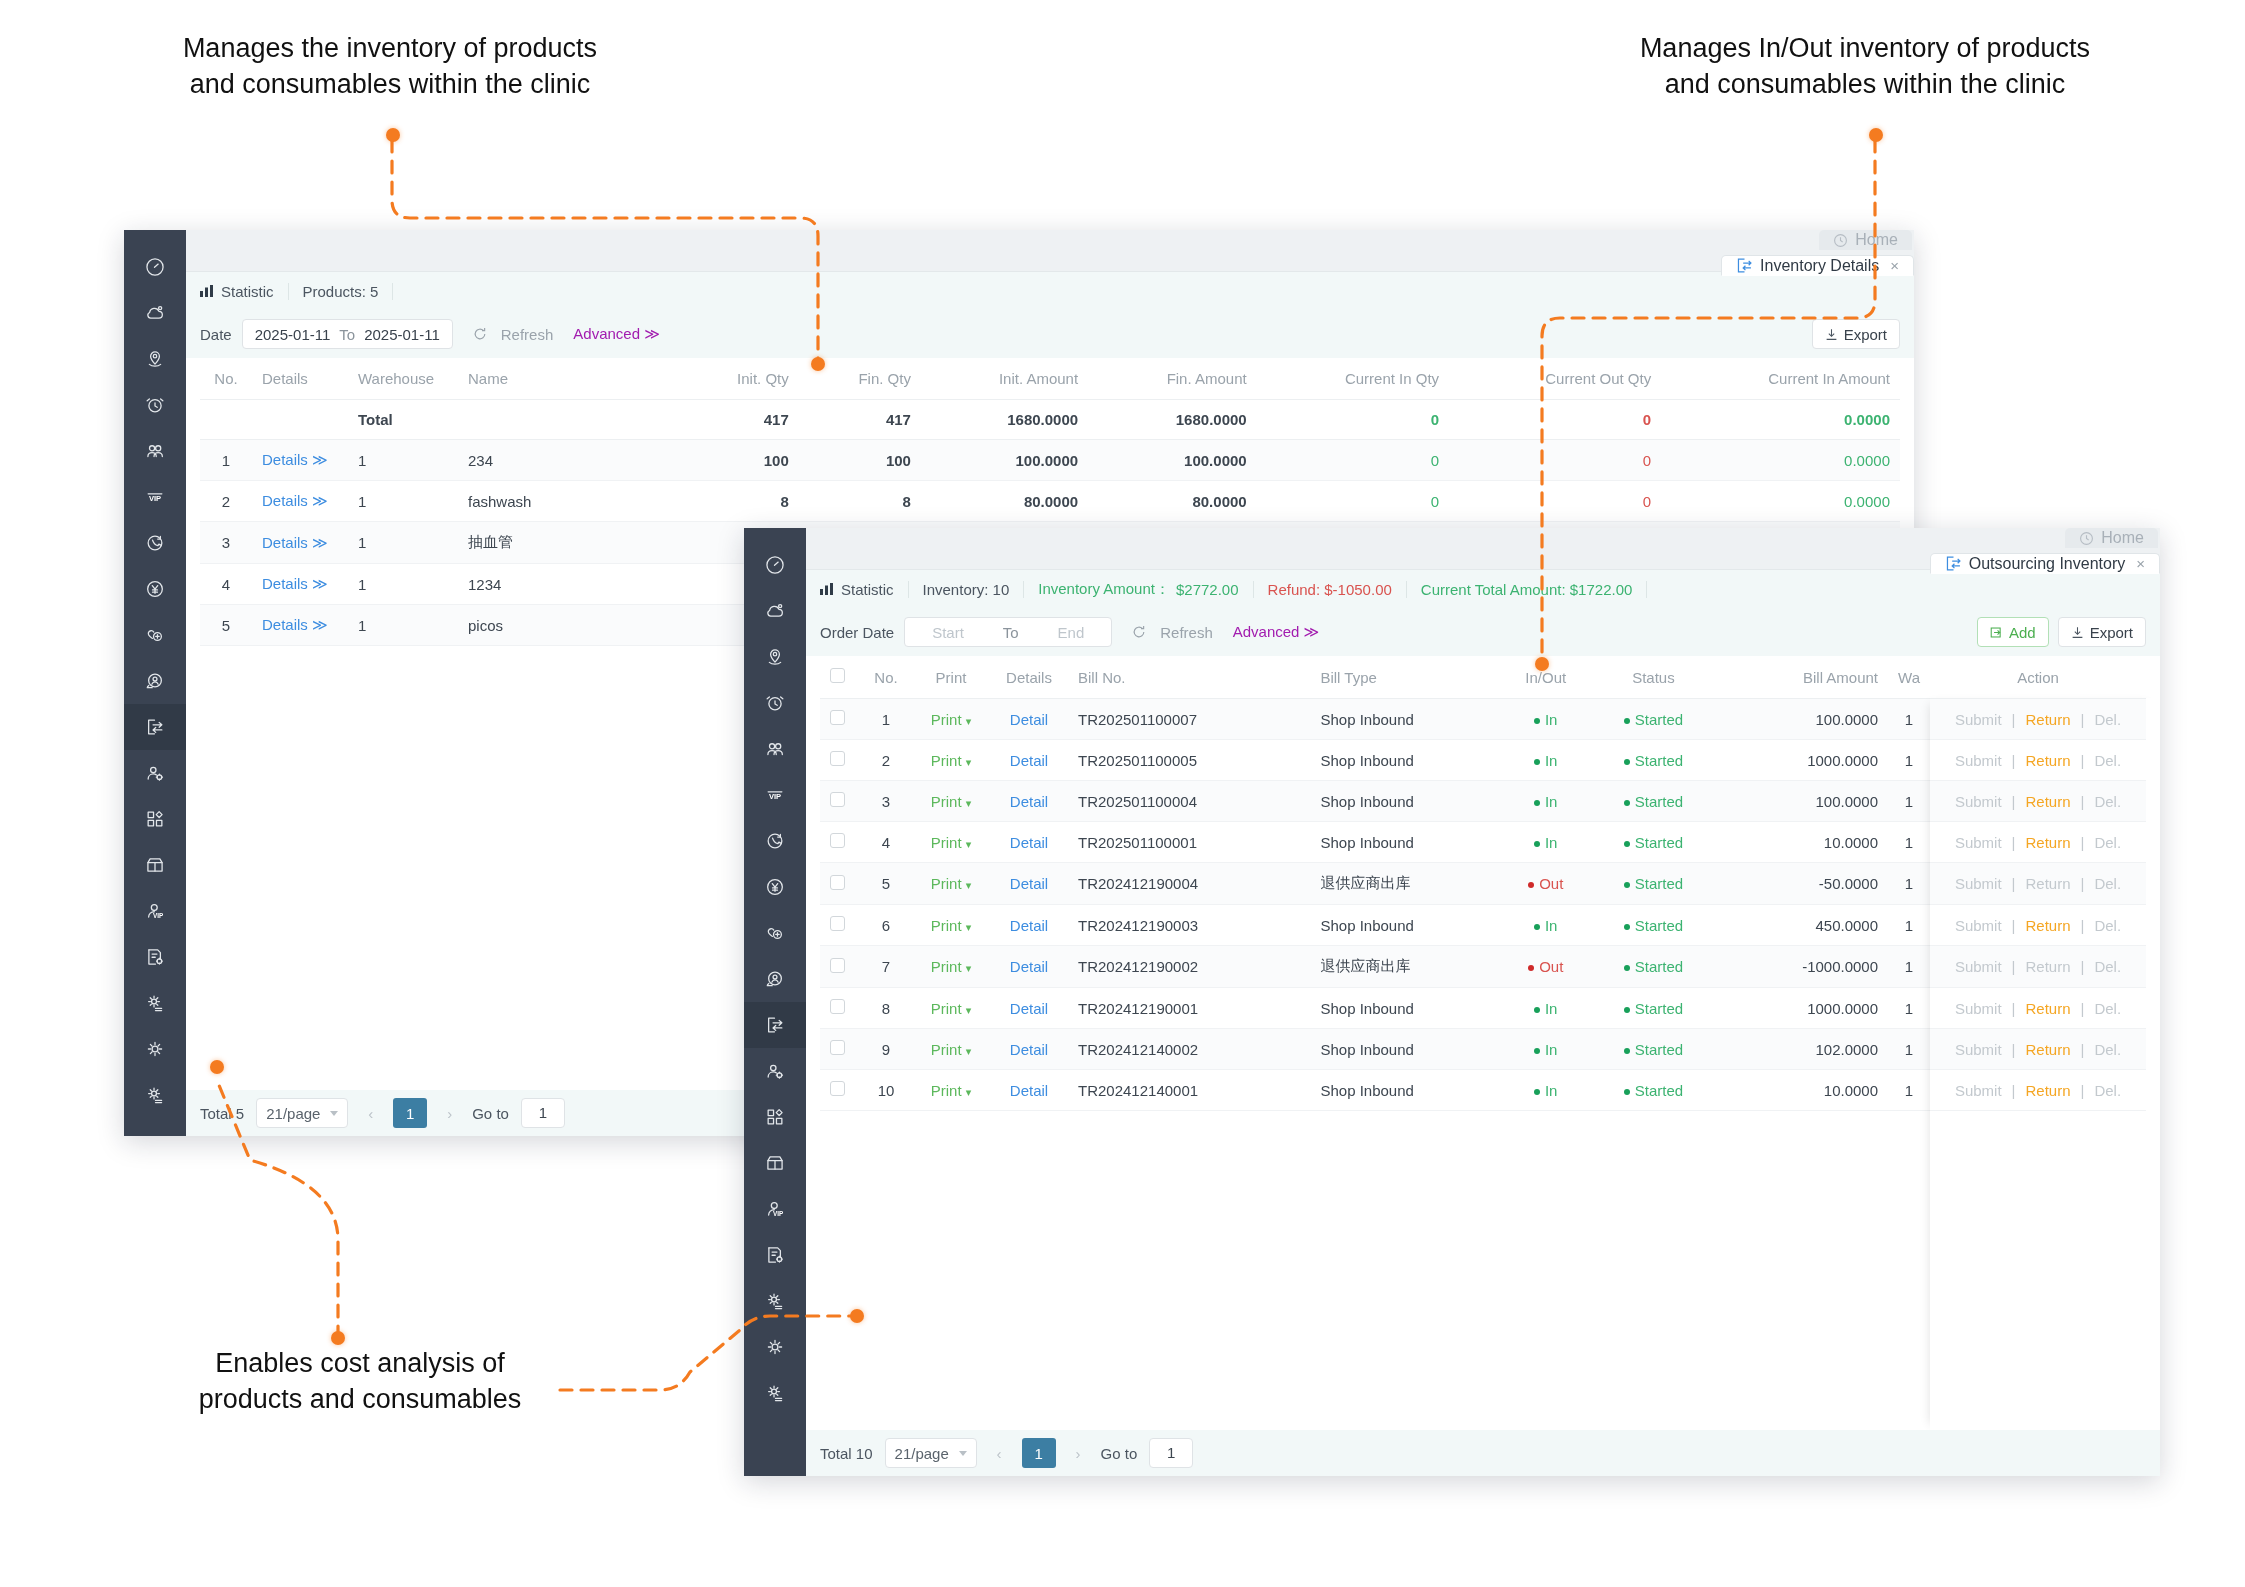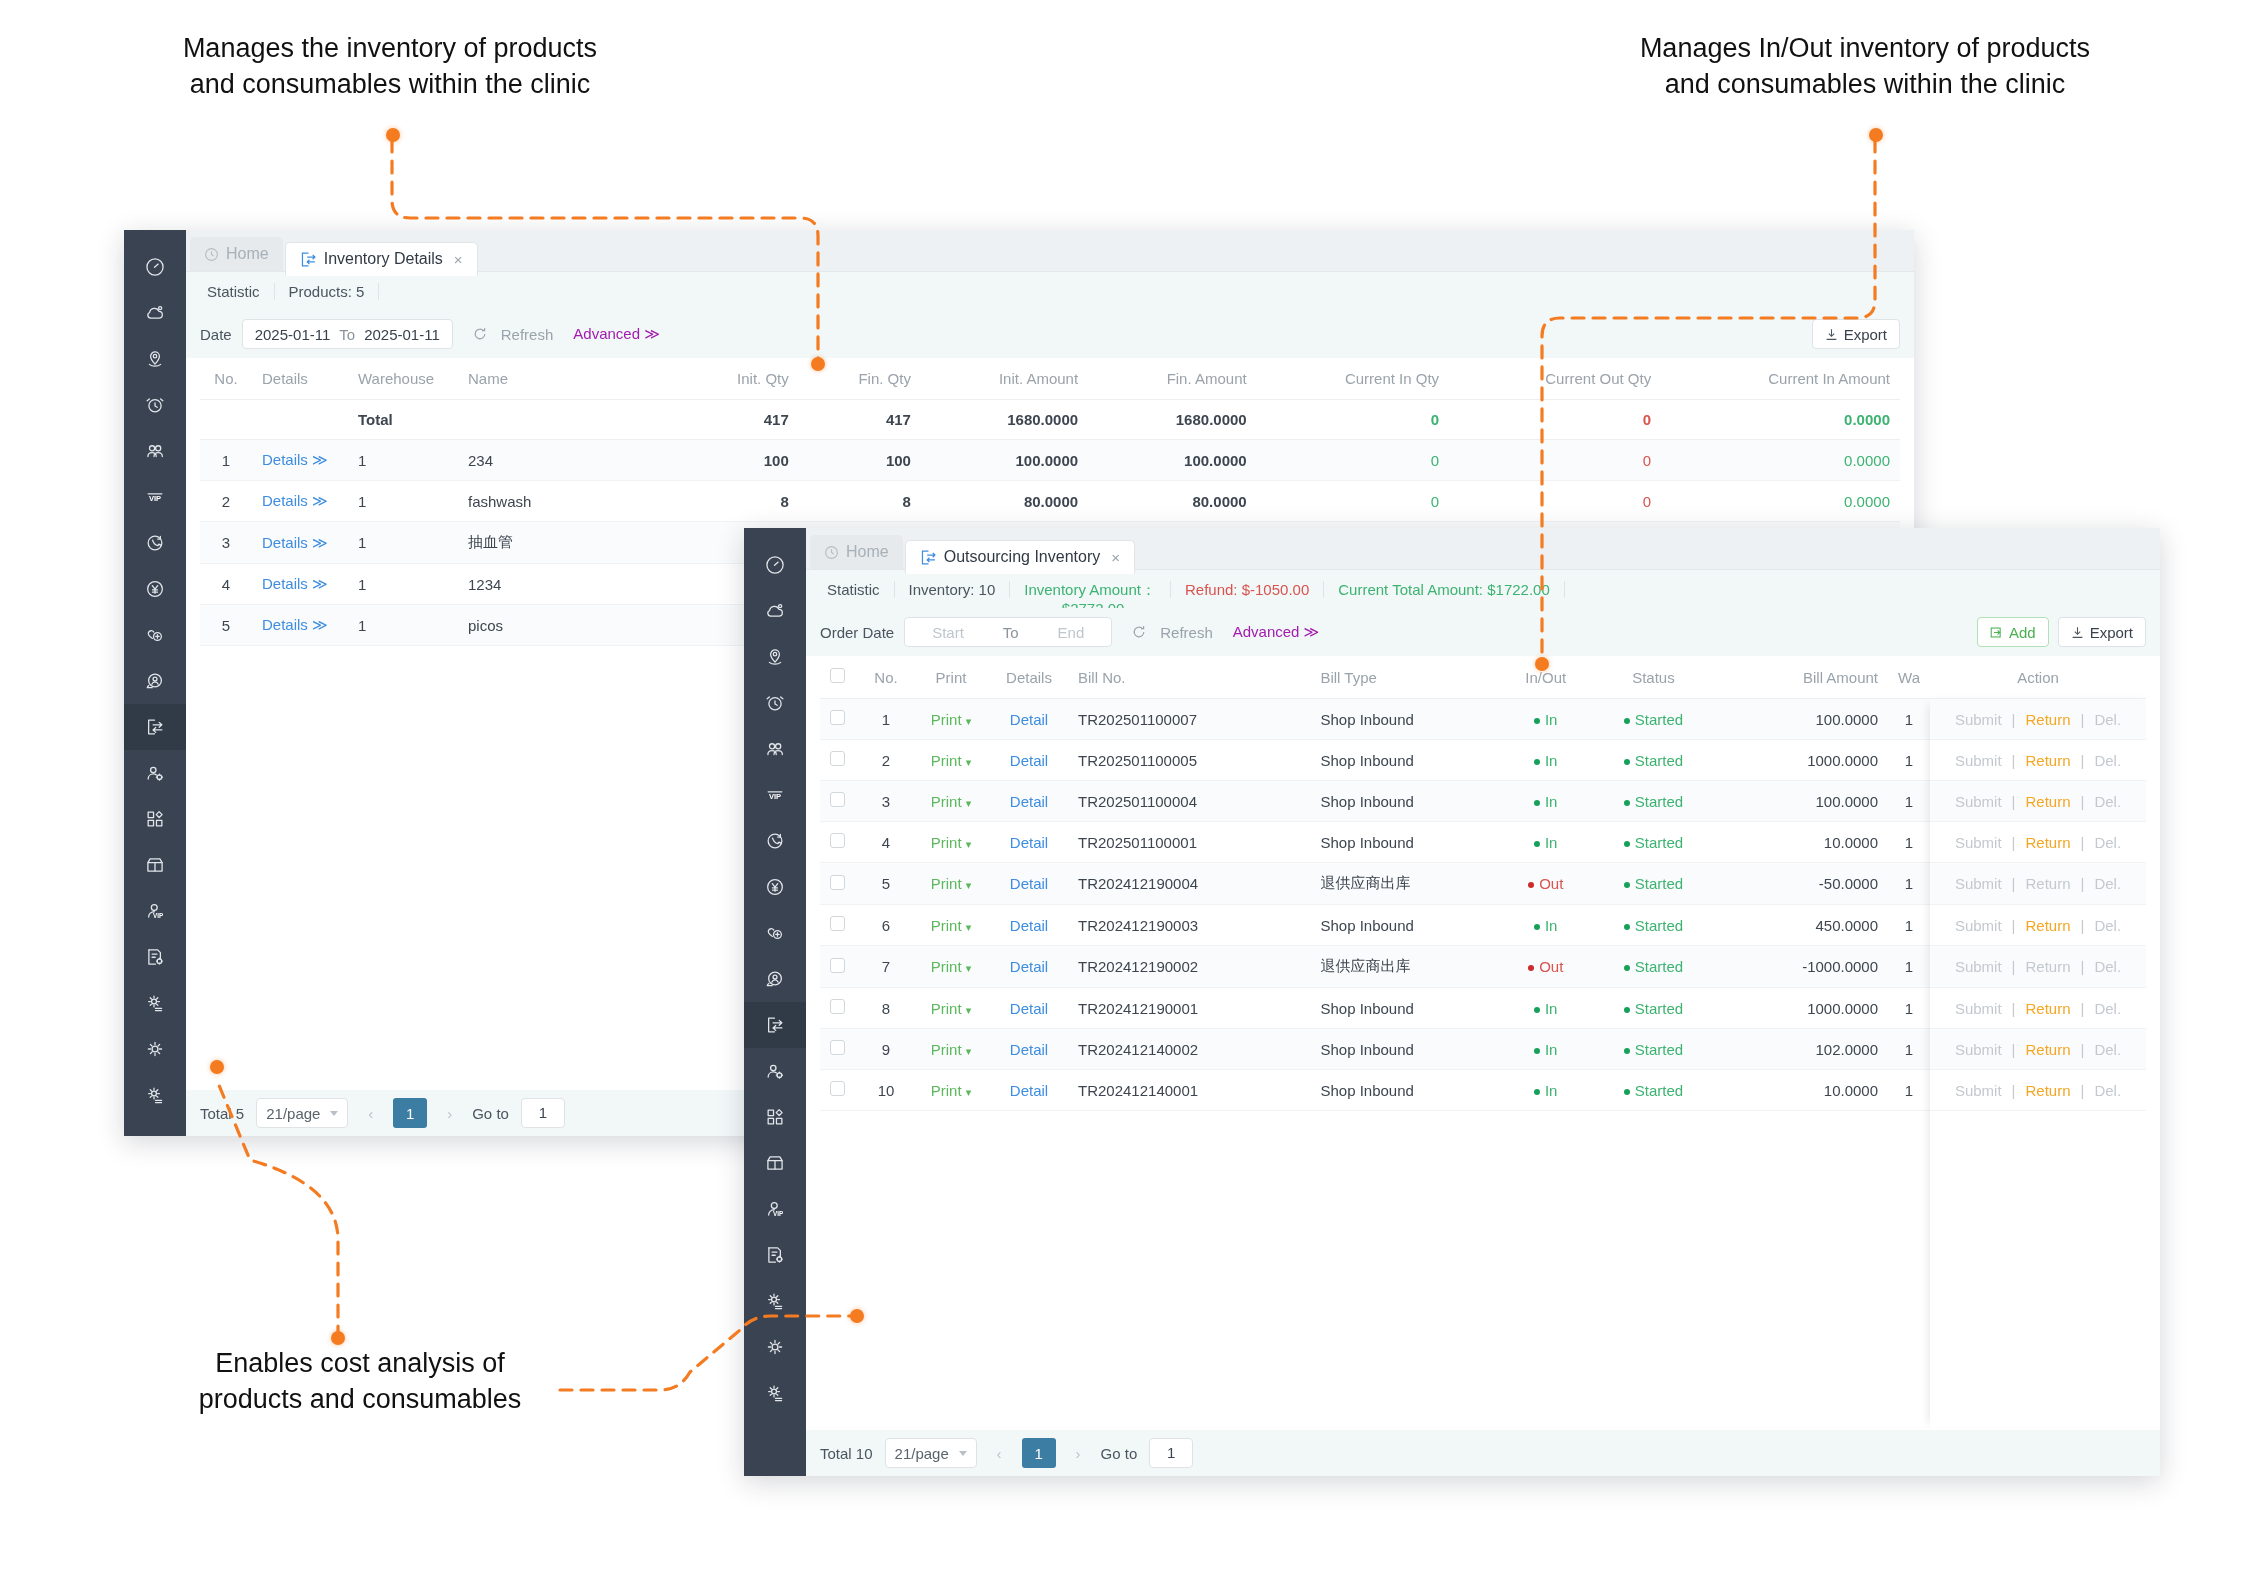--- a/index.html
+++ b/index.html
@@ -19,29 +19,29 @@
   
   .window { position:absolute; background:#fff; box-shadow:0 6px 26px rgba(20,30,50,.18); display:flex; }
   .sidebar { background:#3a4352; width:62px; flex:0 0 62px; padding-top:14px; }
   .side-item { height:46px; display:flex; align-items:center; justify-content:center; }
   .side-item.active { background:#313a47; }
   .side-item svg { display:block; }
 
   .wbody { flex:1 1 auto; position:relative; overflow:hidden; background:#fff; }
 
   
-  .tabstrip { height:42px; background:#eef1f3; display:flex; align-items:flex-end; padding-left:4px; border-bottom:1px solid #e3e8ea; }
+  .tabstrip { height:42px; background:#eef1f3; display:flex; align-items:flex-end; padding-left:28px; border-bottom:1px solid #e3e8ea;flex-direction:column; }
   .tab { height:34px; display:flex; align-items:center; gap:7px; padding:0 14px; font-size:16px; border-radius:5px 5px 0 0; }
   .tab.inactive { background:#e6eaed; color:#a8b0b8; margin-right:2px; }
   .tab.active { background:#fff; color:#303a45; border:1px solid #e0e5e8; border-bottom:1px solid #fff; position:relative; top:5px; }
   .tab .tclose { color:#9aa3ab; font-size:15px; margin-left:4px; cursor:pointer; }
 
   
   .statbar { height:38px; background:#f2f8f8; display:flex; align-items:center; gap:0; padding:0 14px; font-size:15px; color:#4b5560; }
-  .statbar .seg { padding:0 14px; border-right:1px solid #dde6e6; height:17px; display:flex; align-items:center;flex-direction:column; }
+  .statbar .seg { padding:0 14px; border-right:1px solid #dde6e6; height:17px; display:flex; align-items:center; }
   .statbar .seg:first-child { padding-left:0; }
   .statbar .seg.nb { border-right:none; }
 
   
   .filterbar { height:48px; background:#f2f8f8; display:flex; align-items:center; padding:0 14px; font-size:15px; color:#4b5560; position:relative; }
   .lbl { margin-right:10px; color:#4b5560; }
   .dateinput { height:30px; border:1px solid #dfe3e6; background:#fff; border-radius:4px; display:flex; align-items:center; padding:0 12px; gap:9px; font-size:15px; color:#39424c; }
   .dateinput .ph { color:#bfc6cc; }
   .dateinput .to { color:#8b949c; }
   .lnk-gray { color:#9aa3ab; margin-left:20px; display:flex; align-items:center; gap:14px; cursor:pointer; }

